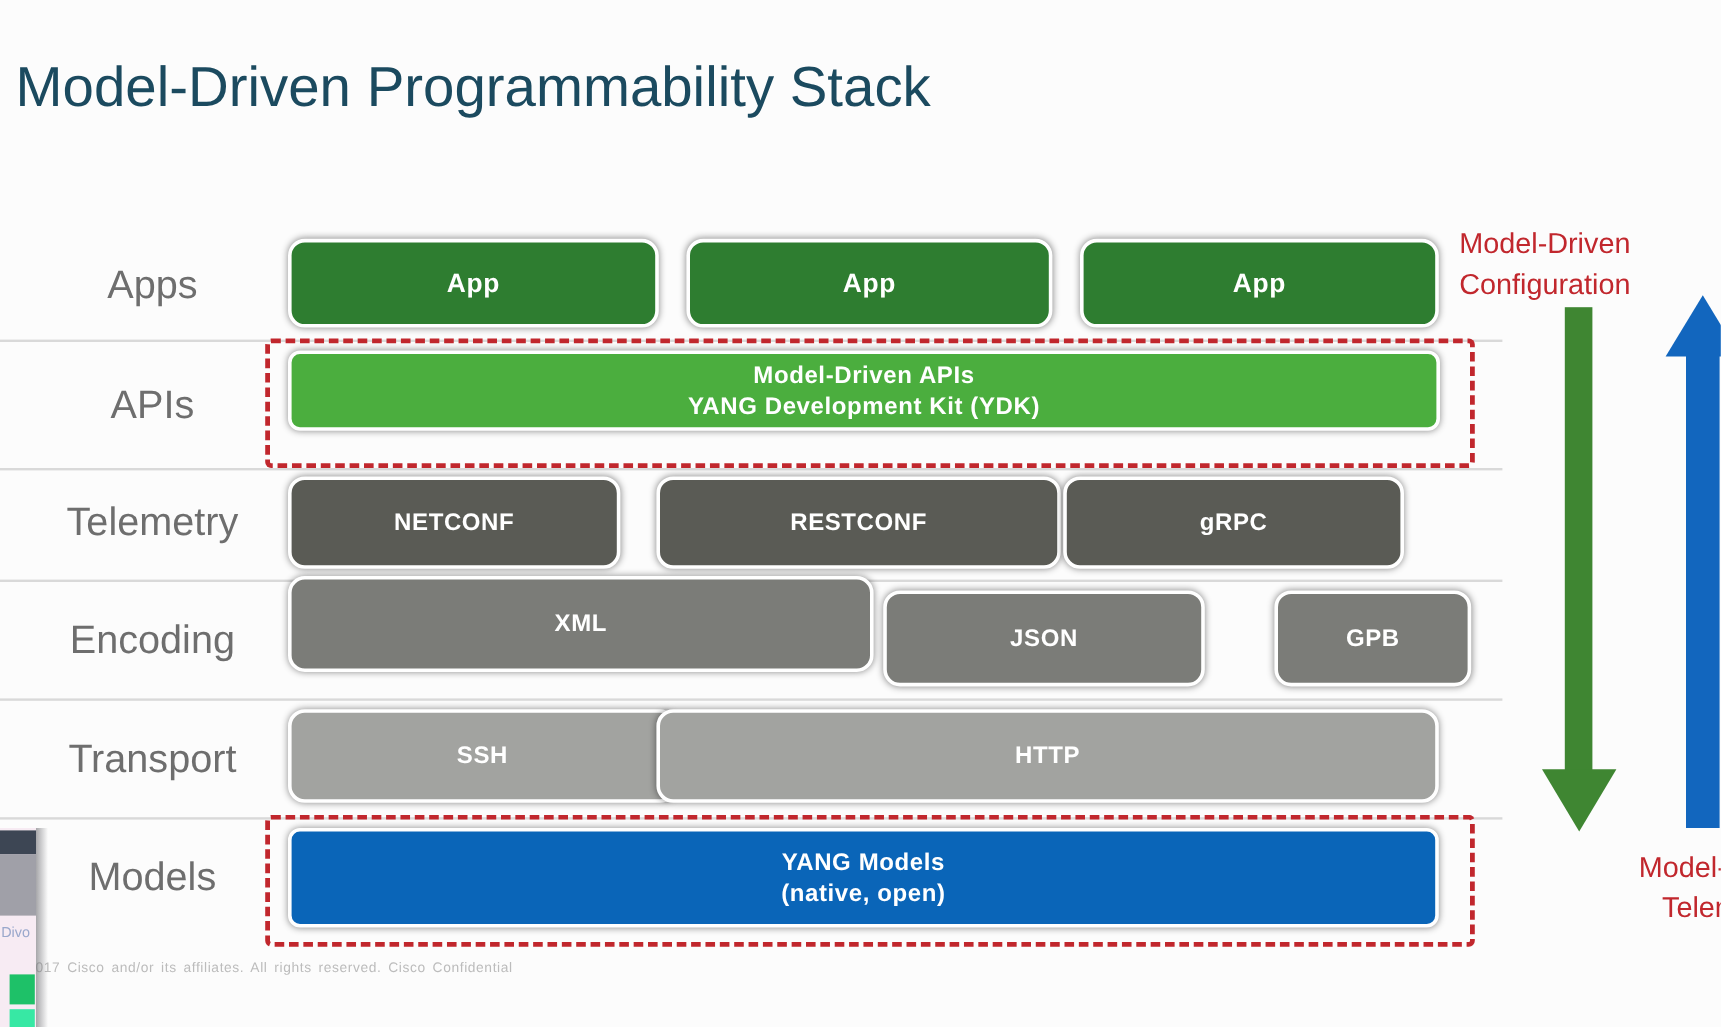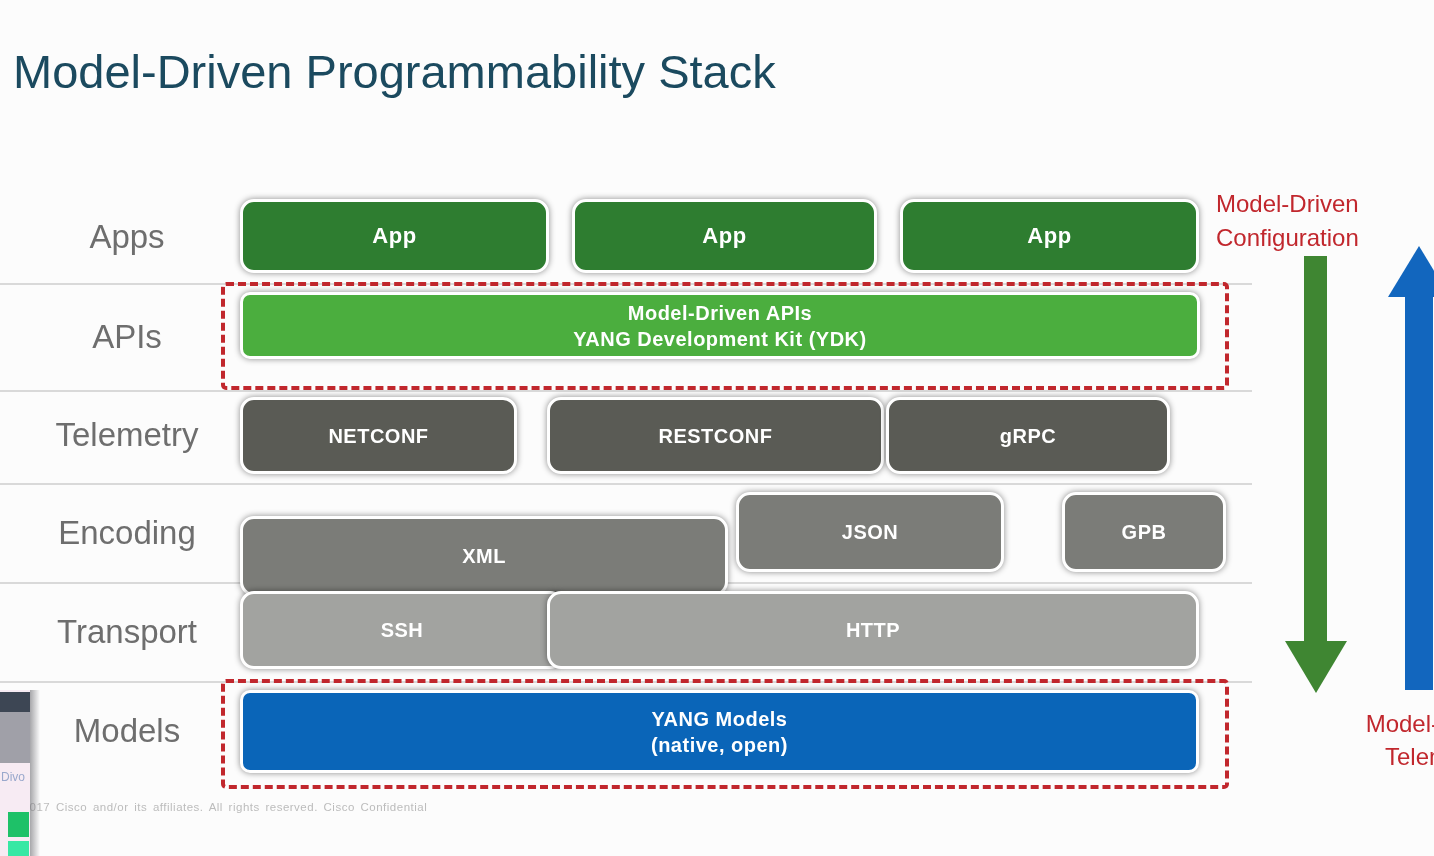--- a/index.html
+++ b/index.html
@@ -84,21 +84,21 @@
 <div class="abs box b-app" style="left:900px;top:199px;width:299px;height:74px;">App</div>
 
 <div class="abs dashed" style="left:221px;top:282px;width:1008px;height:108px;"></div>
 <div class="abs box b-api" style="left:240px;top:292px;width:960px;height:67px;">Model-Driven APIs
 YANG Development Kit (YDK)</div>
 
 <div class="abs box b-proto" style="left:240px;top:397px;width:277px;height:77px;">NETCONF</div>
 <div class="abs box b-proto" style="left:547px;top:397px;width:337px;height:77px;">RESTCONF</div>
 <div class="abs box b-proto" style="left:886px;top:397px;width:284px;height:77px;">gRPC</div>
 
-<div class="abs box b-enc" style="left:240px;top:516px;width:488px;height:80px;">XML</div>
+<div class="abs box b-enc" style="left:240px;top:480px;width:488px;height:80px;">XML</div>
 <div class="abs box b-enc" style="left:736px;top:492px;width:268px;height:80px;">JSON</div>
 <div class="abs box b-enc" style="left:1062px;top:492px;width:164px;height:80px;">GPB</div>
 
 <div class="abs box b-trans" style="left:240px;top:591px;width:324px;height:78px;">SSH</div>
 <div class="abs box b-trans" style="left:547px;top:591px;width:652px;height:78px;">HTTP</div>
 
 <div class="abs dashed" style="left:221px;top:679px;width:1008px;height:110px;"></div>
 <div class="abs box b-model" style="left:240px;top:690px;width:959px;height:83px;">YANG Models
 (native, open)</div>
 

